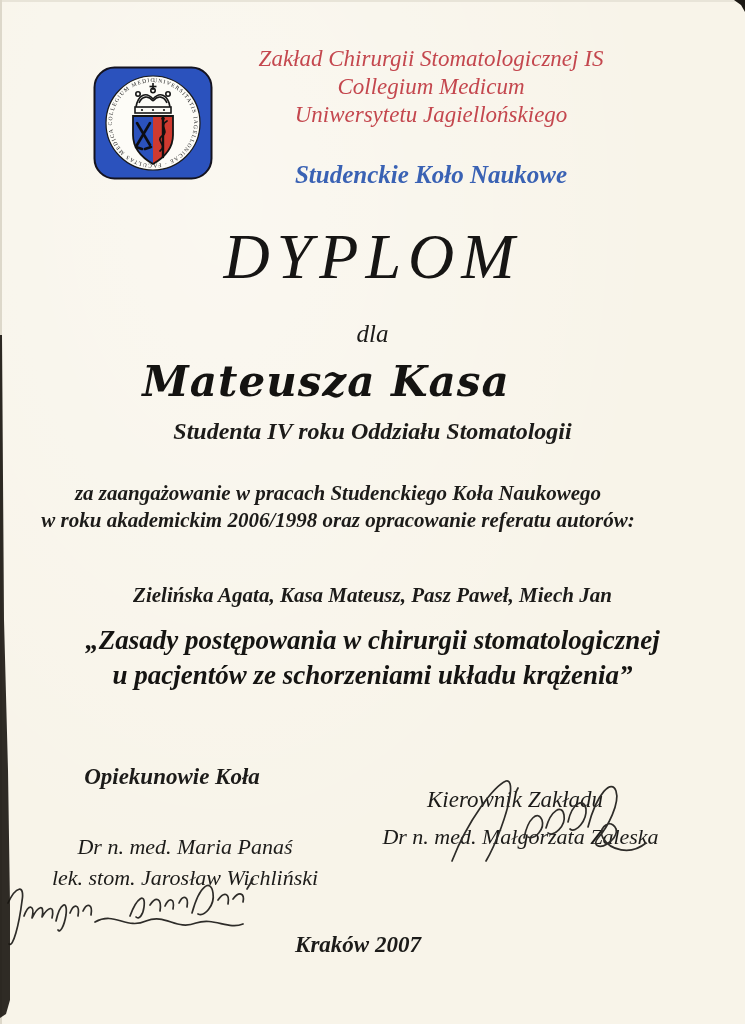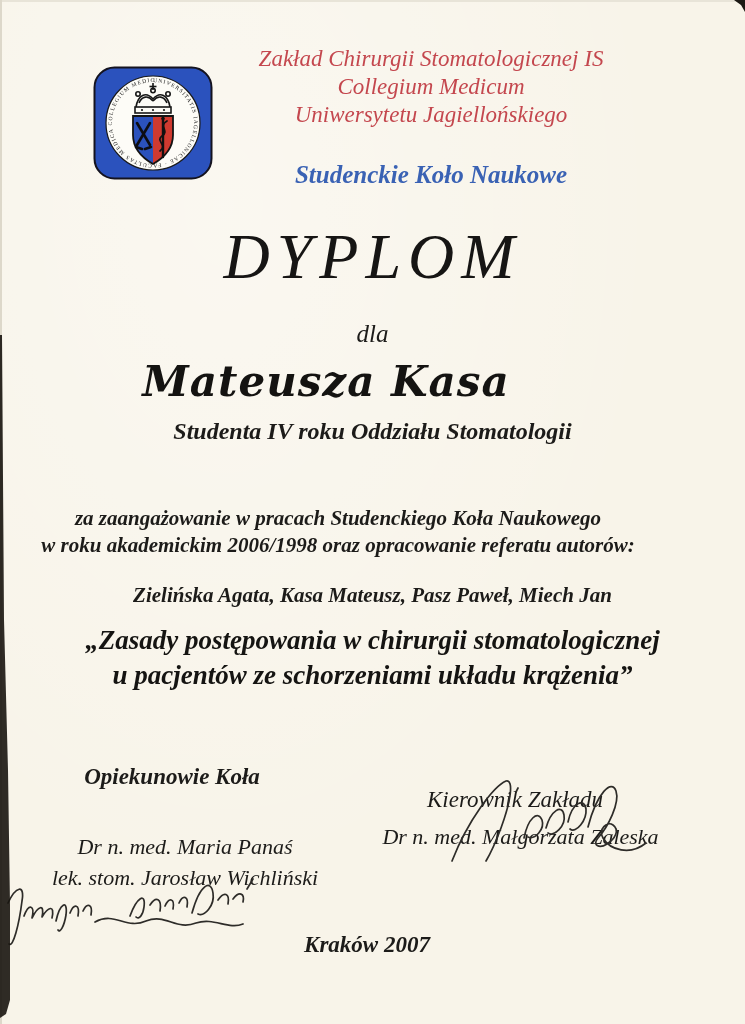--- a/index.html
+++ b/index.html
@@ -46,21 +46,21 @@
     font-style:italic;font-weight:bold;
     letter-spacing:1px;
     color:#141311;
     margin-top:8px;
   }
   .recipient-desc{
     left:0;top:418px;width:745px;
     font-size:24px;font-style:italic;font-weight:bold;
   }
   .reason{
-    left:0;top:505px;width:676px;
+    left:0;top:480px;width:676px;
     font-size:21px;line-height:27px;
     font-style:italic;font-weight:bold;
   }
   .authors{
     left:0;top:583px;width:745px;
     font-size:21px;font-style:italic;font-weight:bold;
   }
   .paper-title{
     left:0;top:623px;width:745px;
     font-size:27px;line-height:35px;
@@ -79,21 +79,21 @@
     left:378px;top:824px;width:285px;
     font-size:22px;font-style:italic;
   }
   .left-names{
     left:40px;top:831px;width:290px;
     font-size:22px;line-height:31px;
     font-style:italic;
   }
   .place-year{
     left:0;top:932px;width:716px;
-    font-size:23px;font-style:italic;font-weight:bold;padding-left:9px;
+    font-size:23px;font-style:italic;font-weight:bold;
   }
   svg{display:block;}
   .overlay{left:0;top:0;pointer-events:none;}
 </style>
 </head>
 <body>
 
 <div class="page">
 
   <svg class="abs" style="left:92px;top:65px;" width="122" height="116" viewBox="0 0 122 116">

